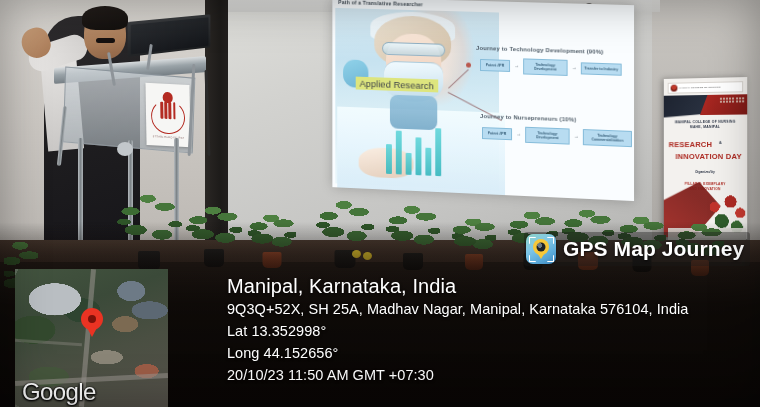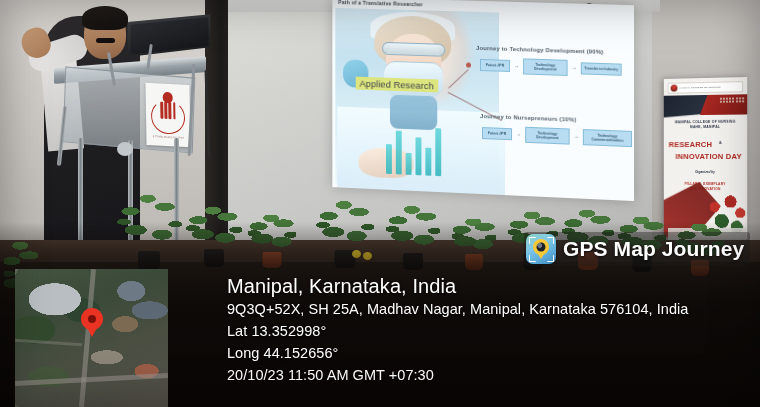--- a/index.html
+++ b/index.html
@@ -664,20 +664,21 @@
 
   <div class="map-thumb">
     <div class="map-road" style="left:0;top:78%;width:100%;height:5px;transform:rotate(-3deg);"></div>
     <div class="map-road" style="left:46%;top:0;width:5px;height:100%;transform:rotate(5deg);"></div>
     <div class="map-road" style="left:0;top:52%;width:44%;height:3px;transform:rotate(4deg);opacity:.35;"></div>
     <div class="map-pin-wrap">
       <div class="map-pin">
         <div class="map-pin-dot"></div>
       </div>
     </div>
+    <div class="map-google">Google</div>
   </div>
 
   <div class="gps-info">
     <div class="gps-city">Manipal, Karnataka, India</div>
     <div class="gps-line">9Q3Q+52X, SH 25A, Madhav Nagar, Manipal, Karnataka 576104, India</div>
     <div class="gps-line">Lat 13.352998°</div>
     <div class="gps-line">Long 44.152656°</div>
     <div class="gps-line">20/10/23 11:50 AM GMT +07:30</div>
   </div>
 

